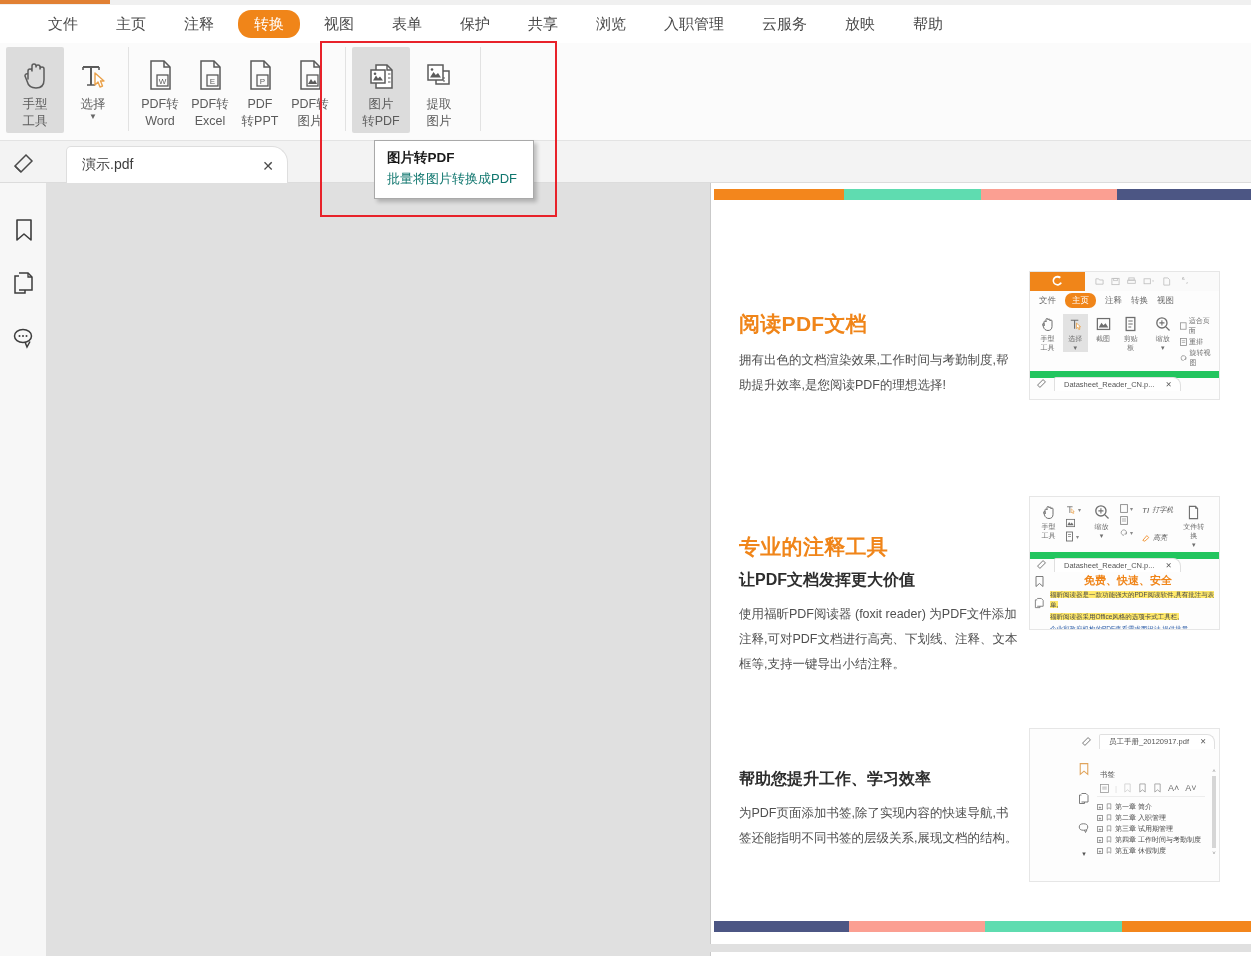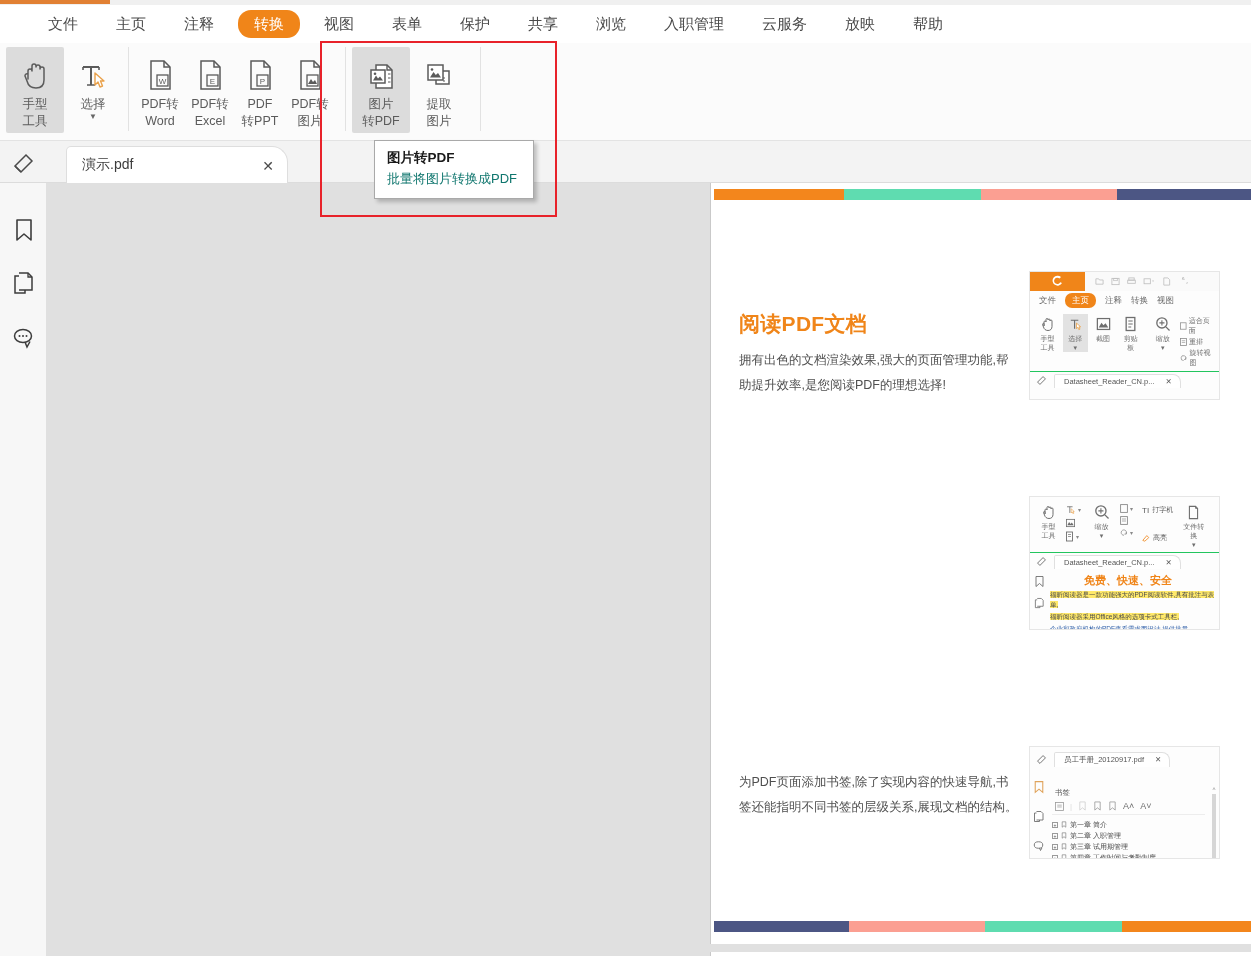--- a/index.html
+++ b/index.html
@@ -124,21 +124,21 @@
   .mini-menu .pill { background:#f08519; color:#fff; padding:1.5px 7px; border-radius:7px; }
 
   .mini-ribbon { display:flex; align-items:flex-start; padding:4px 4px 3px 5px; gap:3px; }
   .mini-btn { width:27px; display:flex; flex-direction:column; align-items:center; }
   .mini-btn.sel { background:#e2e2e2; }
   .mini-btn .mi { height:20px; display:flex; align-items:center; justify-content:center; }
   .mini-btn .ml { font-size:7px; color:#6e6e6e; line-height:9px; text-align:center; }
   .mini-side { display:flex; flex-direction:column; gap:1px; margin-left:2px; padding-top:2px; }
   .mini-side div { font-size:7px; color:#6e6e6e; display:flex; align-items:center; gap:2px; line-height:10px; }
 
-  .mini-tabbar { height:18px; display:flex; align-items:center; border-top:1px solid #22c55e; padding-left:6px; }
+  .mini-tabbar { height:18px; display:flex; align-items:center; border-top:7px solid #22c55e; padding-left:6px; }
   .mini-tab { border:1px solid #e0e0e0; border-bottom:none; border-radius:2px 8px 0 0; background:#fff;
               font-size:7.5px; color:#555; padding:2px 8px 2px 9px; margin-left:7px; display:flex; align-items:center; gap:11px; }
 
   .mini-doc { display:flex; }
   .mini-doc-rail { width:18px; display:flex; flex-direction:column; align-items:center; gap:9px; padding-top:5px; }
   .mini-doc-body { flex:1; padding:3px 4px 0 2px; }
   .hl-head { font-size:11px; color:#f08519; font-weight:bold; line-height:15px;margin-left:34px; }
   .hl-line { font-size:6.5px; line-height:10px; margin-top:2px; color:#4a4a4a; }
   .hl-y { background:#ffe96b; }
   .hl-b { color:#2f5fa8; }
@@ -353,21 +353,21 @@
 
         <div class="colorbar" style="top:6px;">
           <span style="width:130px;background:#f3861c;"></span>
           <span style="width:137px;background:#5fdcb0;"></span>
           <span style="width:136px;background:#fb9f92;"></span>
           <span style="width:135px;background:#4c5684;"></span>
         </div>
 
         <div class="sec" style="top:95px;">
           <div class="sec-h1">阅读PDF文档</div>
-          <div class="sec-p">拥有出色的文档渲染效果,强大的页面管理功能,帮助提升效率,是您阅读PDF的理想选择!</div>
+          <div class="sec-p">拥有出色的文档渲染效果,工作时间与考勤制度,帮助提升效率,是您阅读PDF的理想选择!</div>
         </div>
 
         <div class="shot" style="left:318px; top:88px; height:129px;">
           <div class="mini-title">
             <div class="mini-logo">
               <svg width="13" height="13" viewBox="0 0 13 13">
                 <path d="M10 2 A5 5 0 1 0 11 8 L9.2 7.2 A3.2 3.2 0 1 1 8.5 3.5 Z" fill="#ffffff"></path>
               </svg>
             </div>
             <div class="mini-qicons">
@@ -478,20 +478,25 @@
             <svg width="11" height="11" viewBox="0 0 14 14">
                 <path d="M2 9 L9 2 L12 5 L5 12 Z" fill="none" stroke="#6e6e6e" stroke-width="1.2"></path>
               </svg>
             <div class="mini-tab">
               <span>Datasheet_Reader_CN.p...</span>
               <span style="font-weight:bold;">✕</span>
             </div>
           </div>
         </div>
 
+        <div class="sec" style="top:318px;">
+          <div class="sec-h1">专业的注释工具</div>
+          <div class="sec-h2">让PDF文档发挥更大价值</div>
+          <div class="sec-p">使用福昕PDF阅读器 (foxit reader) 为PDF文件添加注释,可对PDF文档进行高亮、下划线、注释、文本框等,支持一键导出小结注释。</div>
+        </div>
 
         <div class="shot" style="left:318px; top:313px; height:134px;">
           <div class="mini-ribbon" style="padding-top:5px;">
             <div class="mini-btn">
               <div class="mi">
                   <svg width="15" height="16" viewBox="0 0 30 32">
                     <path d="M8 20 L8 12 a2 2 0 0 1 4 0 L12 7 a2 2 0 0 1 4 0 L16 8 a2 2 0 0 1 4 0 L20 10 a2 2 0 0 1 4 0 L24 21 c0 5 -3 8 -8 8 c-5 0 -8 -3 -9 -7 L5 17 a2 2 0 0 1 3 -2 Z" fill="none" stroke="#6e6e6e" stroke-width="2"></path>
                   </svg>
                 </div>
               <div class="ml">手型</div>
@@ -544,21 +549,21 @@
                   </svg>
               </div>
               <div style="display:flex;align-items:center;gap:2px;">
                 <svg width="8" height="9" viewBox="0 0 9 9">
                     <path d="M7 6 A3 3 0 1 0 4.5 7.6" fill="none" stroke="#8a8a8a" stroke-width="0.9"></path>
                     <path d="M7 4 L7 6.3 L5 6.3" fill="none" stroke="#8a8a8a" stroke-width="0.9"></path>
                   </svg>
                 <span style="font-size:6px;color:#8a8a8a;">▾</span>
               </div>
             </div>
-            <div style="display:flex; flex-direction:column; gap:18px; margin-left:6px; padding-top:3px;">
+            <div style="display:flex; flex-direction:column; gap:18px; margin-left:6px; padding-top:3px;font-style:italic;">
               <div style="font-size:7px;color:#5a5a5a;display:flex;align-items:center;gap:3px;">
                 <span style="font-size:8px;">TI</span>
                 <span>打字机</span>
               </div>
               <div style="font-size:7px;color:#5a5a5a;display:flex;align-items:center;gap:3px;">
                 <svg width="8" height="8" viewBox="0 0 10 10">
                     <path d="M1 8 L6 2 L8.5 4.5 L3.5 9 Z" fill="none" stroke="#f08519" stroke-width="1"></path>
                   </svg>
                 <span>高亮</span>
               </div>
@@ -596,24 +601,25 @@
             <div class="mini-doc-body">
               <div class="hl-head">免费、快速、安全</div>
               <div class="hl-line"><span class="hl-y">福昕阅读器是一款功能强大的PDF阅读软件,具有批注与表单,</span></div>
               <div class="hl-line"><span class="hl-y">福昕阅读器采用Office风格的选项卡式工具栏,</span></div>
               <div class="hl-line hl-b">企业和政府机构的PDF查看需求而设计,提供批量</div>
             </div>
           </div>
         </div>
 
         <div class="sec" style="top:543px;">
+          <div class="sec-h2">帮助您提升工作、学习效率</div>
           <div class="sec-p">为PDF页面添加书签,除了实现内容的快速导航,书签还能指明不同书签的层级关系,展现文档的结构。</div>
         </div>
 
-        <div class="shot" style="left:318px; top:563px; height:113px;">
+        <div class="shot" style="left:318px; top:545px; height:154px;padding-left:45px;">
           <div class="mini-tabbar" style="border-top:none; margin-top:3px;">
             <svg width="11" height="11" viewBox="0 0 14 14">
                 <path d="M2 9 L9 2 L12 5 L5 12 Z" fill="none" stroke="#6e6e6e" stroke-width="1.2"></path>
               </svg>
             <div class="mini-tab">
               <span>员工手册_20120917.pdf</span>
               <span style="font-weight:bold;">✕</span>
             </div>
           </div>
           <div class="mini-doc">

